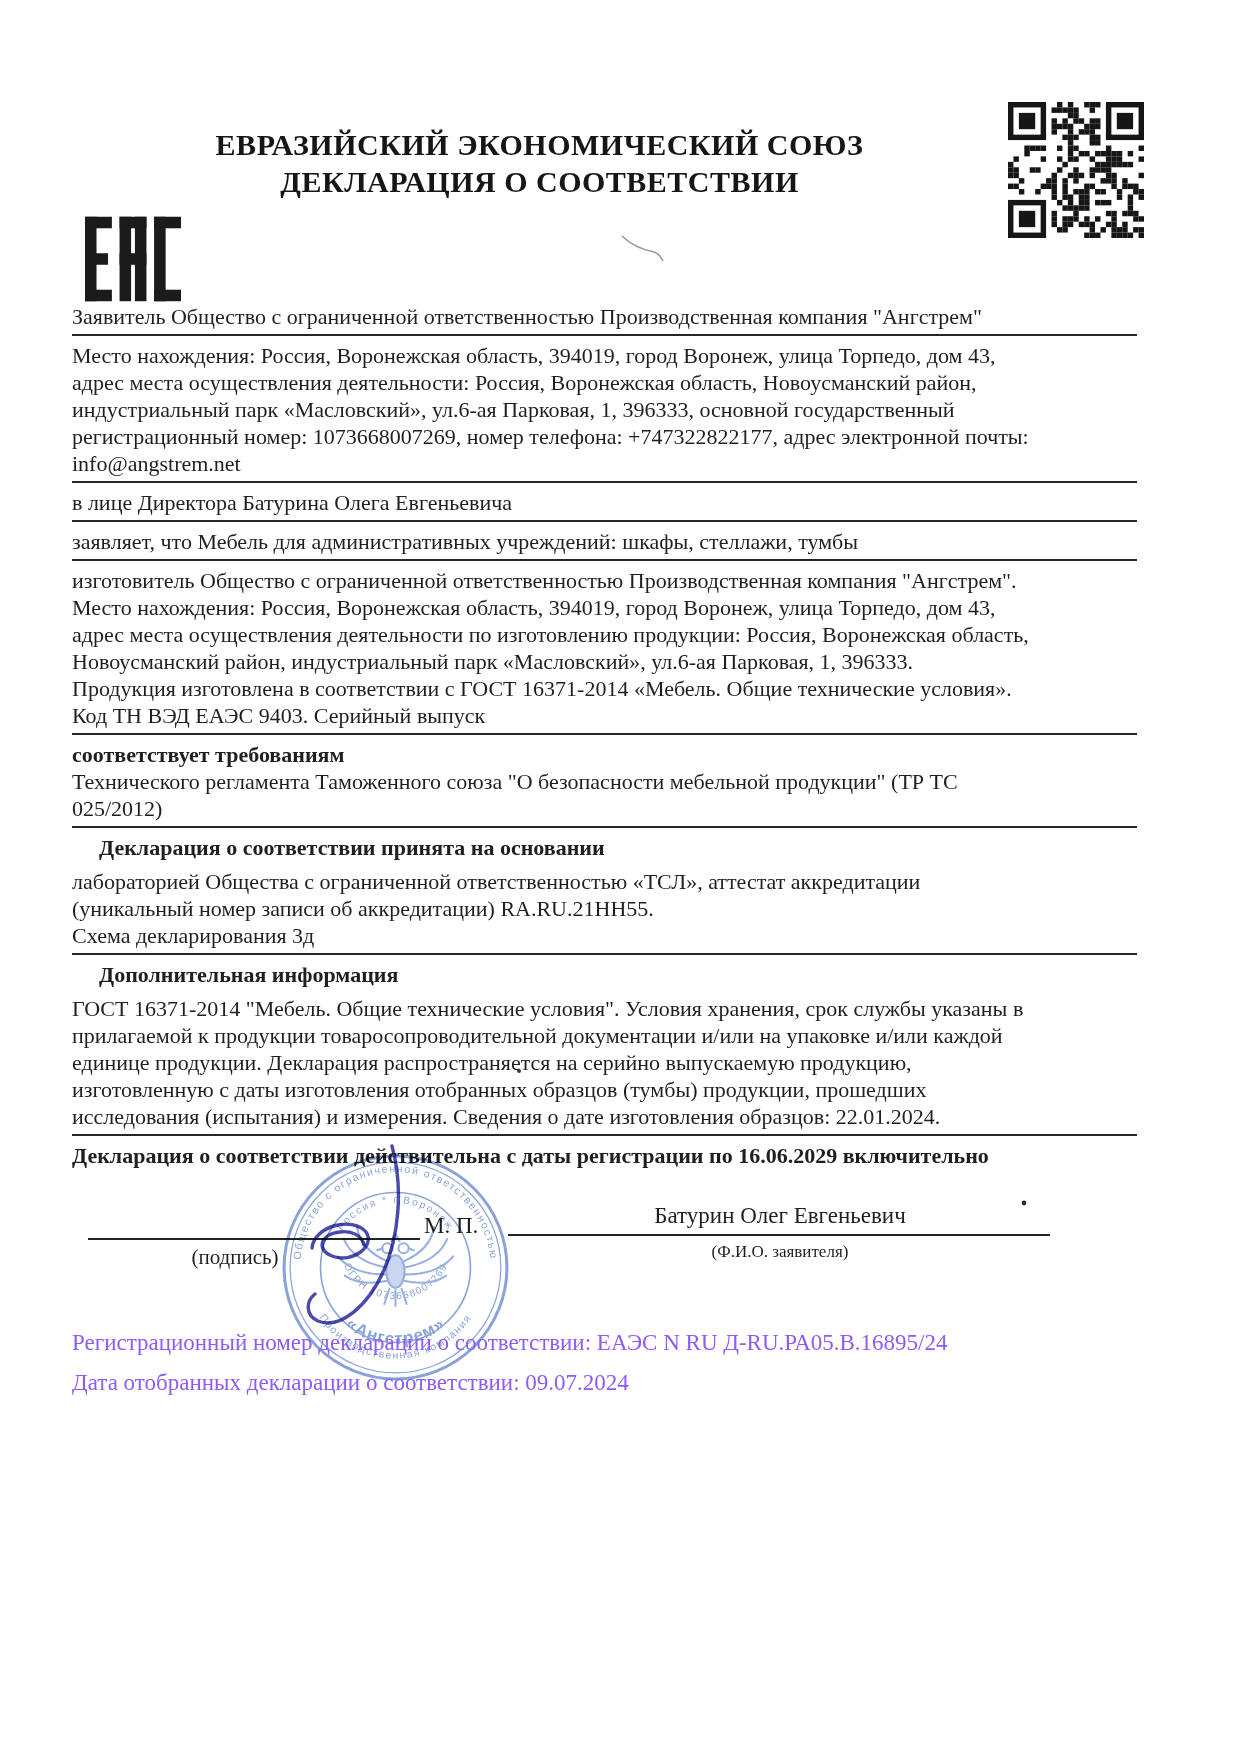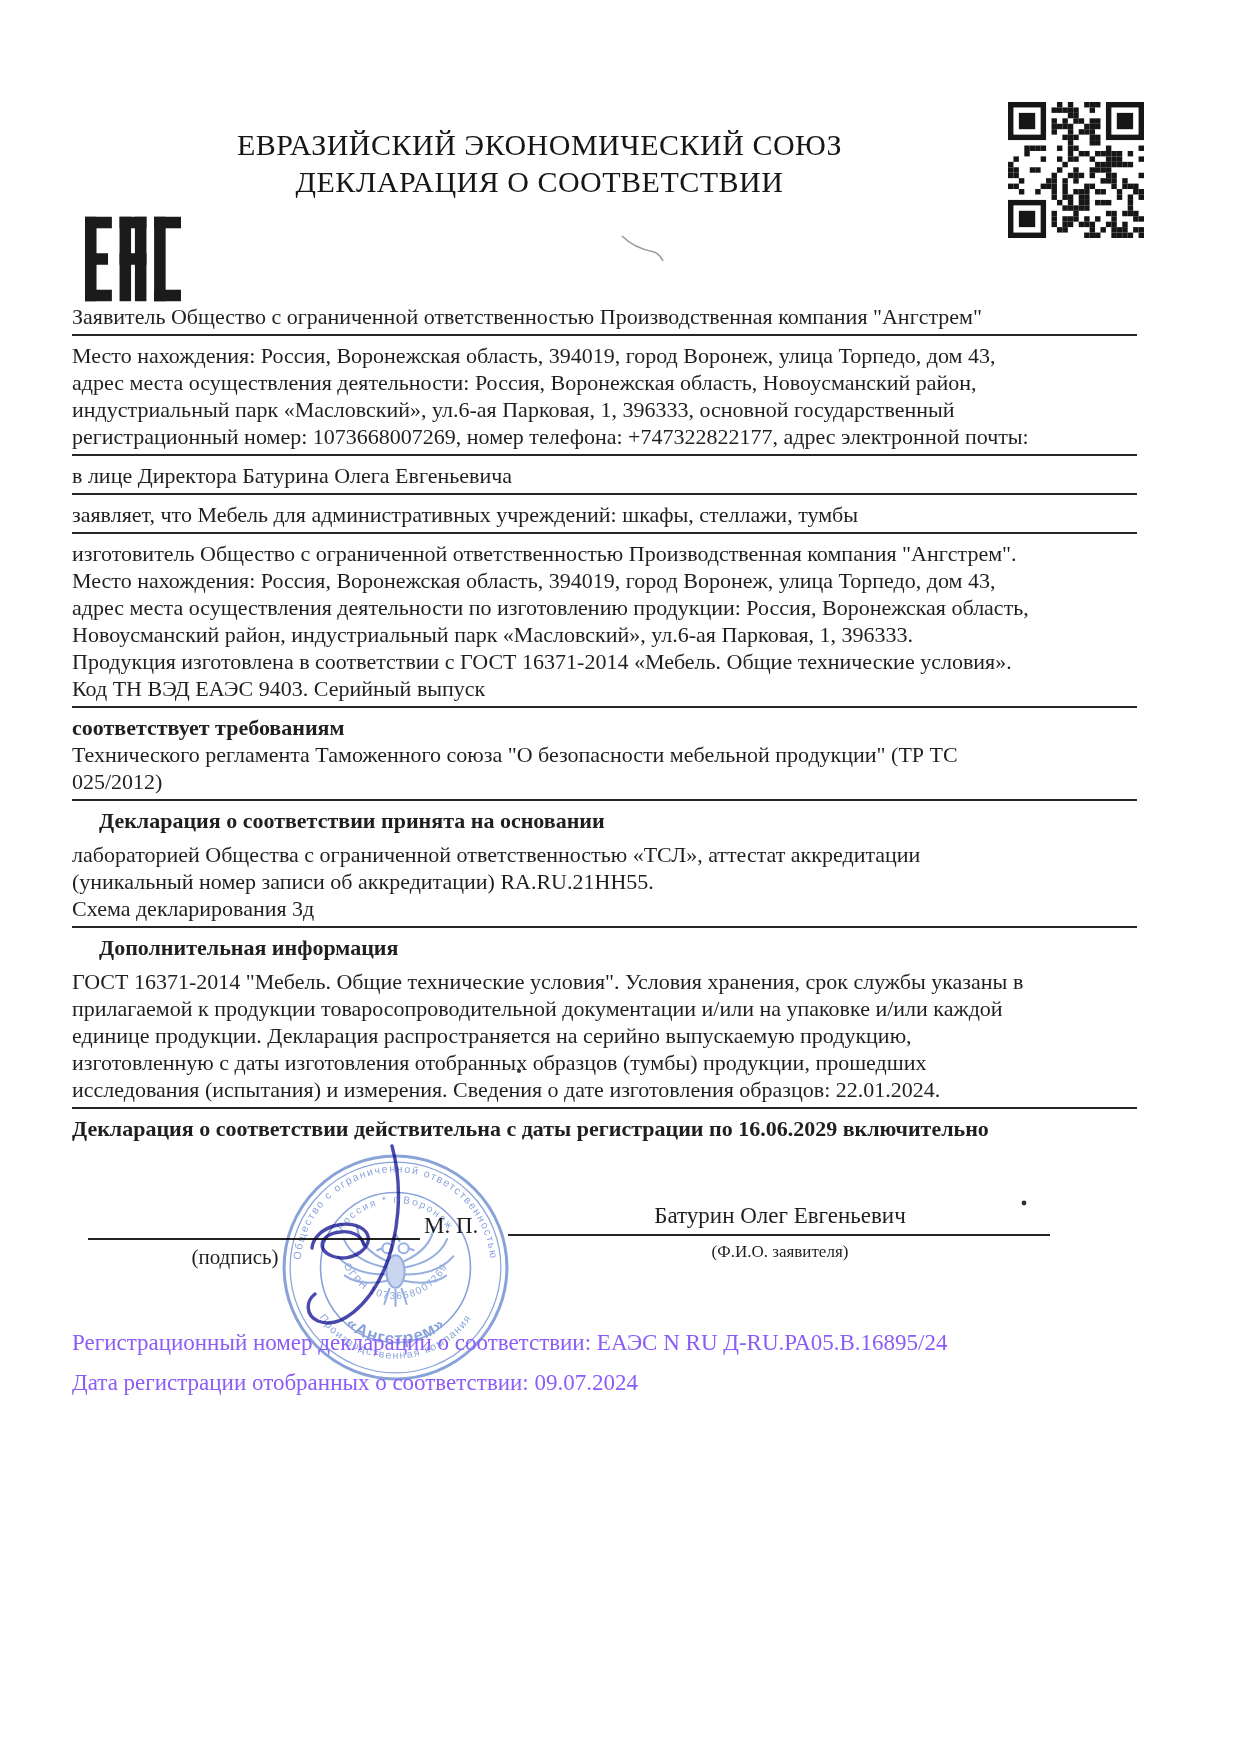--- a/index.html
+++ b/index.html
@@ -8,21 +8,21 @@
     width:1240px;height:1754px;
     margin:0 auto;
     background:#ffffff;
     font-family:"Liberation Serif","DejaVu Serif",serif;
     color:#1f1f1f;
     overflow:hidden;
   }
   
   .title-block{
     position:absolute;left:152px;top:126px;width:775px;
-    text-align:center;font-weight:normal;font-size:30px;line-height:37px;
+    text-align:center;font-weight:bold;font-size:30px;line-height:37px;
     letter-spacing:0.5px;color:#161616;
   }
   .eac{position:absolute;left:85px;top:216px;}
   .qr{position:absolute;left:1008px;top:102px;}
   
   .doc-body{
     position:absolute;left:72px;top:303px;width:1065px;
     font-size:22px;line-height:27px;
   }
   .line{white-space:nowrap;}
@@ -286,20 +286,21 @@
   <div class="doc-body">
       <div class="section">
         <div class="line"><span class="lead">Заявитель </span>Общество с ограниченной ответственностью Производственная компания "Ангстрем"</div>
         <div class="rule"></div>
       </div>
       <div class="section">
         <div class="line">Место нахождения: Россия, Воронежская область, 394019, город Воронеж, улица Торпедо, дом 43,</div>
         <div class="line">адрес места осуществления деятельности: Россия, Воронежская область, Новоусманский район,</div>
         <div class="line">индустриальный парк «Масловский», ул.6-ая Парковая, 1, 396333, основной государственный</div>
         <div class="line">регистрационный номер: 1073668007269, номер телефона: +747322822177, адрес электронной почты:</div>
+        <div class="line">info@angstrem.net</div>
         <div class="rule"></div>
       </div>
       <div class="section">
         <div class="line"><span class="lead">в лице </span>Директора Батурина Олега Евгеньевича</div>
         <div class="rule"></div>
       </div>
       <div class="section">
         <div class="line"><span class="lead">заявляет, что </span>Мебель для административных учреждений: шкафы, стеллажи, тумбы</div>
         <div class="rule"></div>
       </div>
@@ -410,17 +411,17 @@
       <circle cx="1024" cy="1203" r="2.4" fill="#2e2e2e"></circle>
       <circle cx="519" cy="1071" r="2" fill="#3a3a3a"></circle>
     </g>
   </svg>
 
   <div class="reg-line reg-1">
     <span>Регистрационный номер декларации о соответствии:</span>
     <span>ЕАЭС N RU Д-RU.РА05.В.16895/24</span>
   </div>
   <div class="reg-line reg-2">
-    <span>Дата регистрации отобранных о соответствии:</span>
+    <span>Дата отобранных декларации о соответствии:</span>
     <span>09.07.2024</span>
   </div>
 
 </div>
 
 </body></html>

